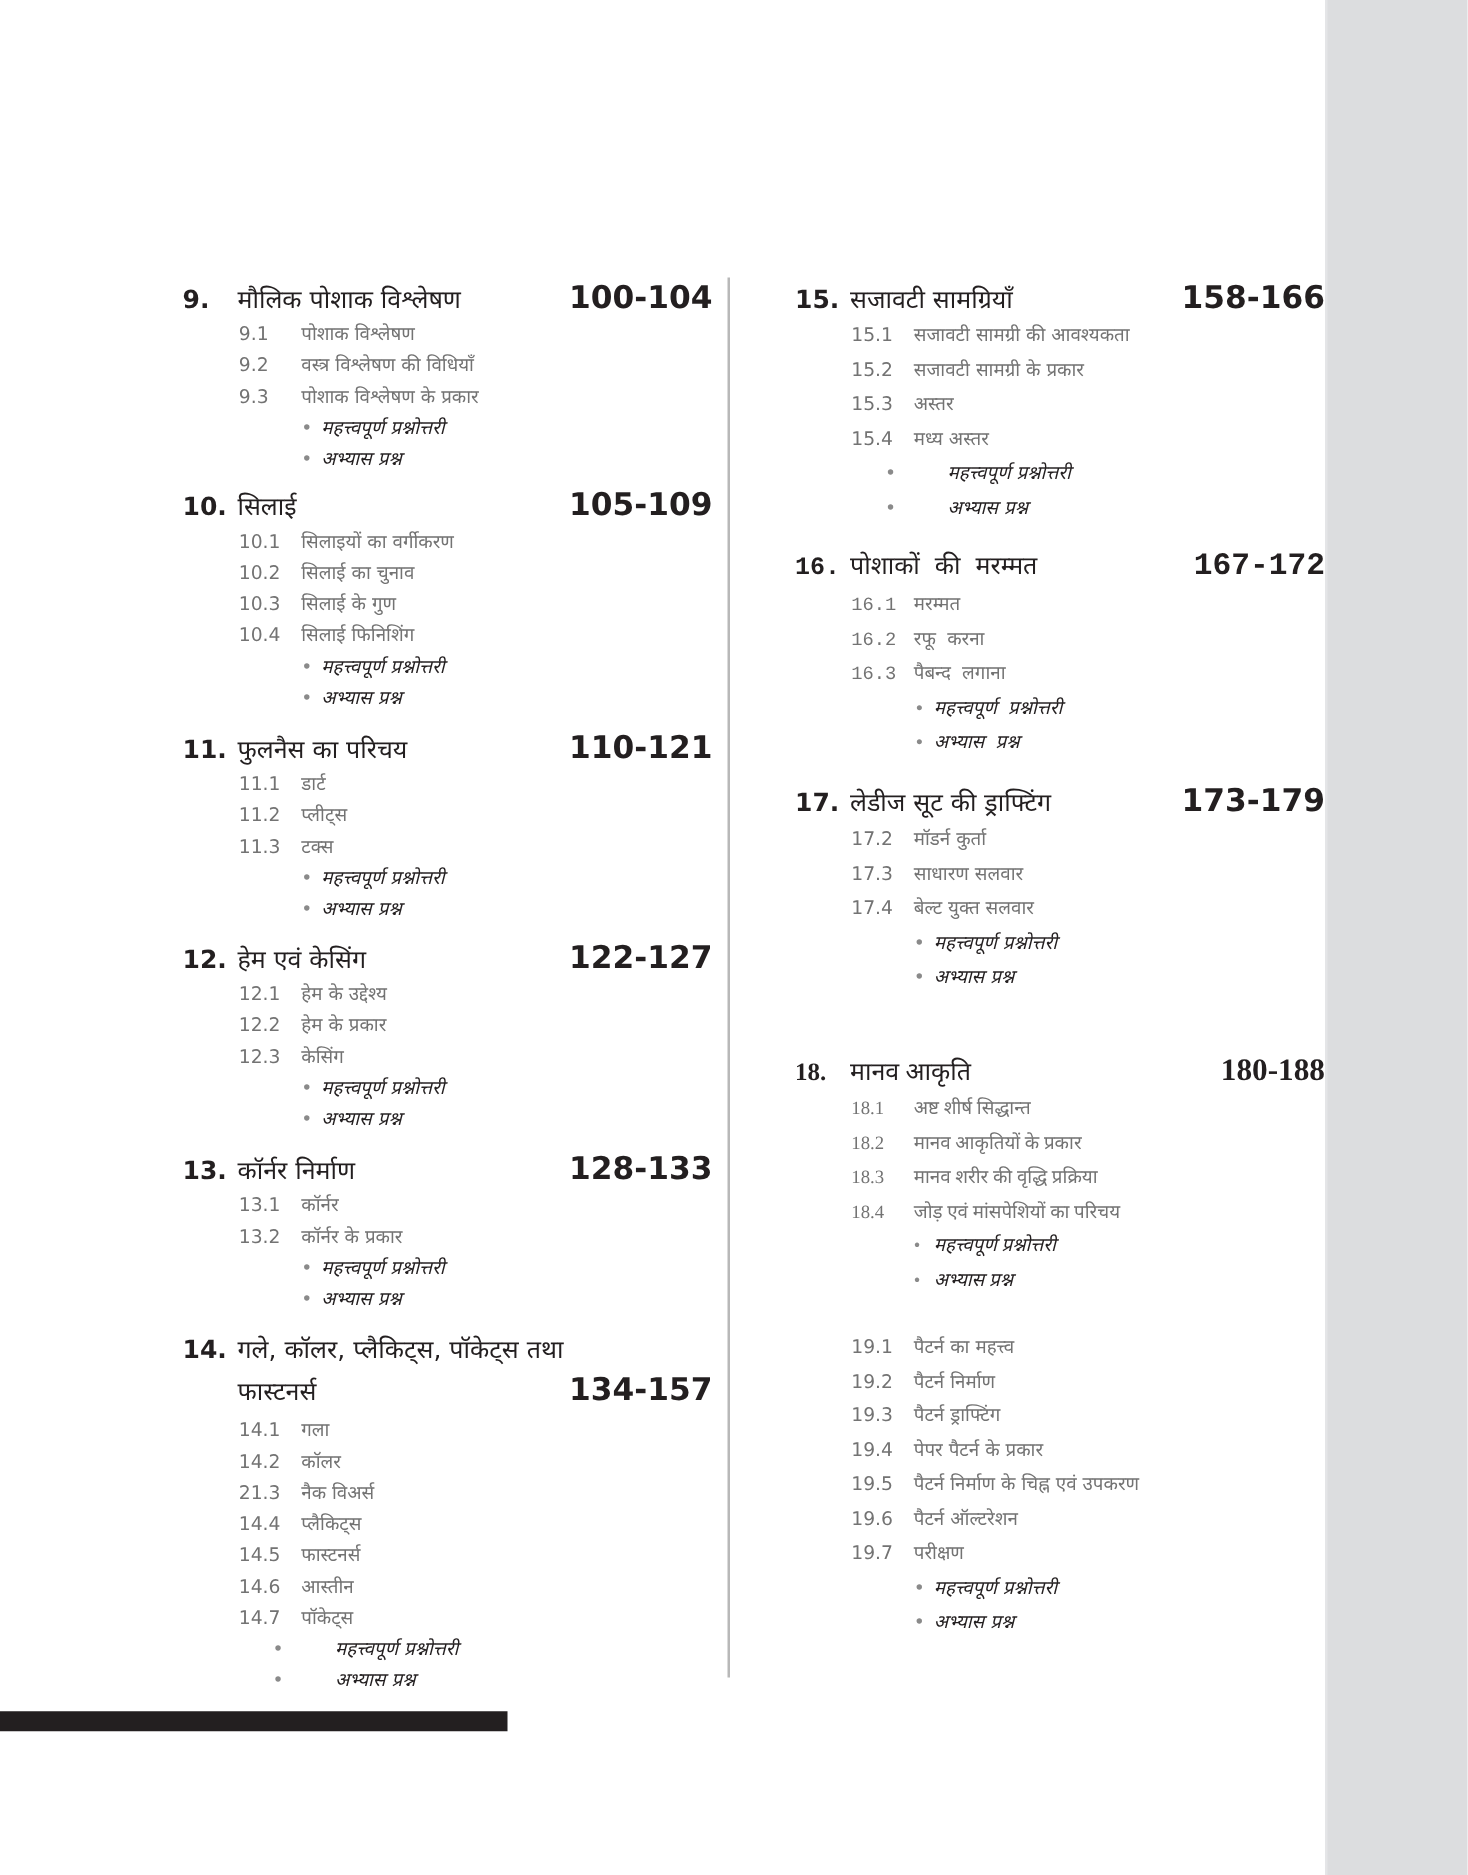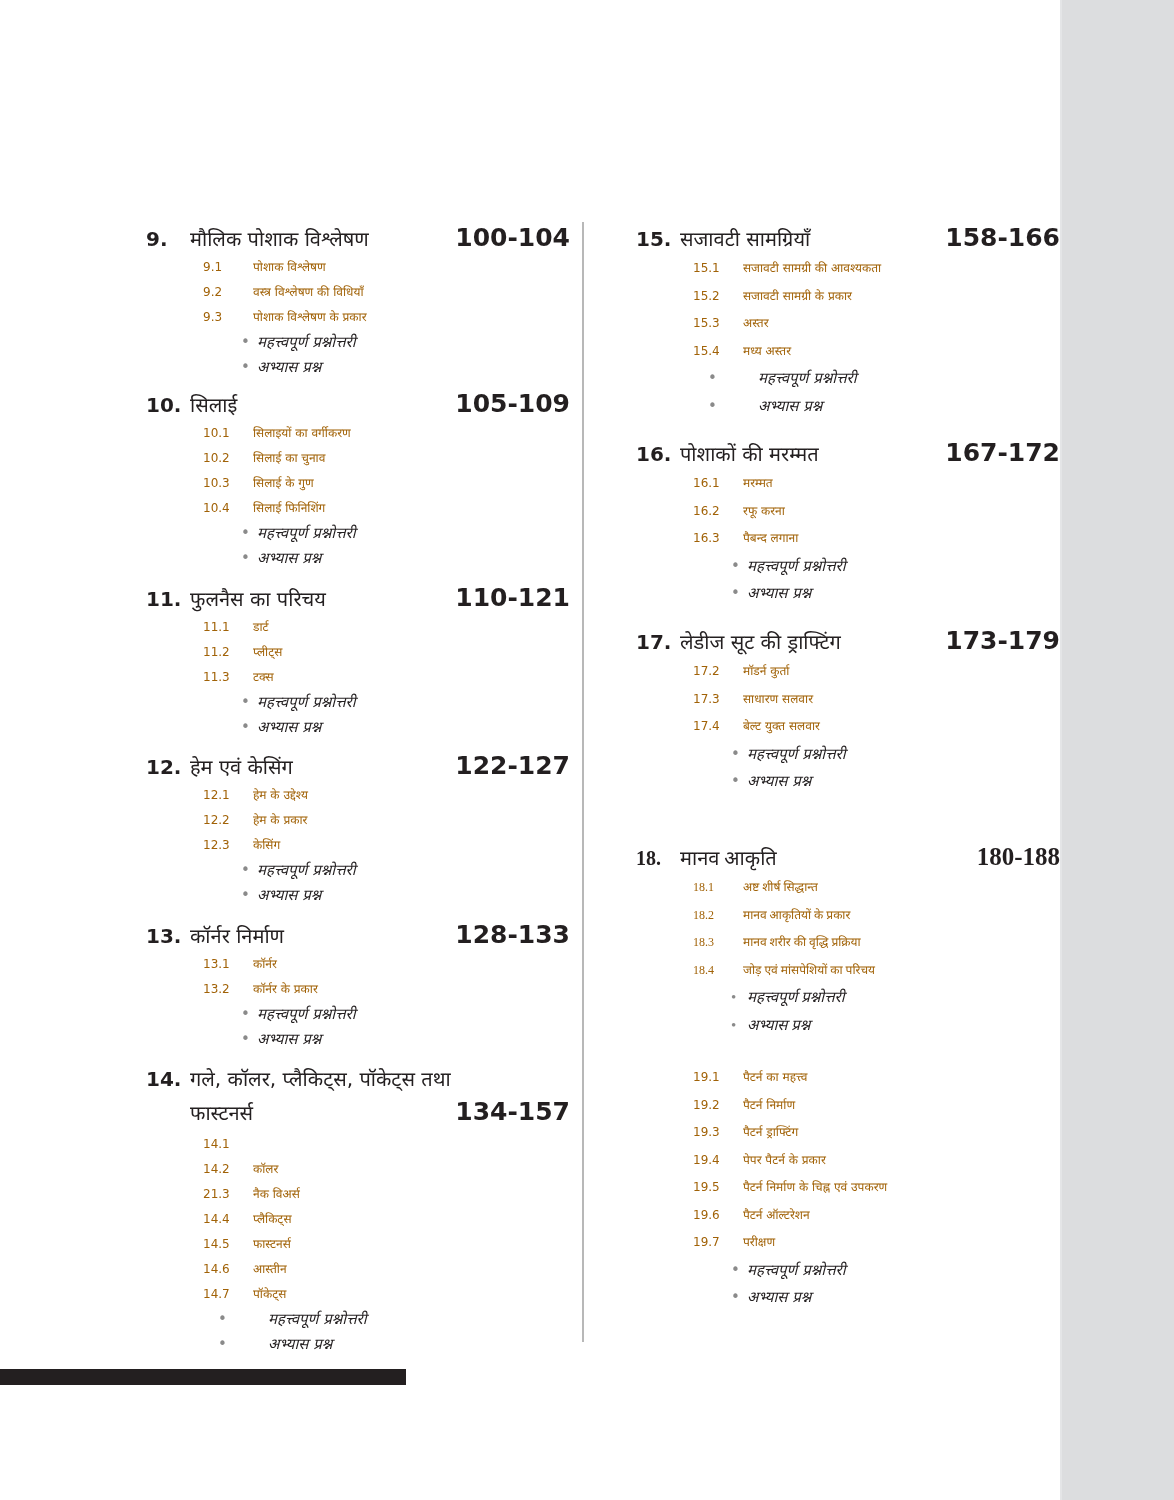--- a/index.html
+++ b/index.html
@@ -28,21 +28,21 @@
     .chapter-head {
       display: flex; align-items: baseline; font-size: 20px; line-height: 28px; font-weight: normal;
     }
     .ch-num { display: inline-block; width: 44px; font-weight: bold; text-align: left; }
     .ch-title { flex: 1; }
     .ch-pages { font-weight: bold; font-size: 25px; text-align: right; white-space: nowrap; }
     .ch-head-wrap .ch-title-line2 { display: flex; align-items: baseline; padding-left: 44px; font-size: 20px; line-height: 34px; margin-top: 2px;}
     .ch-head-wrap .ch-title-line2 .ch-title { flex: 1; }
 
     .topics { margin: 2px 0 0 45px; padding: 0; list-style: none; }
-    .topic { display: flex; font-size: 12px; line-height: 25px; color: #a16207; margin-left: 12px; }
+    .topic { display: flex; font-size: 15px; line-height: 25px; color: #737373; }
     .t-num { width: 50px; }
     .t-label { flex: 1; }
 
     .extras { list-style: none; margin: 0; padding: 0; }
     .extra { font-size: 15px; line-height: 25px; font-style: italic; color: #231f20; display: flex; }
     .extra .dot { color: #8a8a8a; font-style: normal; width: 16px; display: inline-block; }
     .extras.indent-a { margin-left: 95px; }
     .extras.indent-b { margin-left: 70px; }
     .extras.indent-b .dot { width: 50px; padding-left: 2px; }
 
@@ -223,20 +223,21 @@
       <span class="ch-num">14.</span>
       <span class="ch-title">गले, कॉलर, प्लैकिट्स, पॉकेट्स तथा</span>
     </div>
     <div class="ch-title-line2">
       <span class="ch-title">फास्टनर्स</span>
       <span class="ch-pages">134-157</span>
     </div>
     <ul class="topics">
       <li class="topic">
           <span class="t-num">14.1</span>
+          <span class="t-label">गला</span>
         </li>
       <li class="topic">
           <span class="t-num">14.2</span>
           <span class="t-label">कॉलर</span>
         </li>
       <li class="topic">
           <span class="t-num">21.3</span>
           <span class="t-label">नैक विअर्स</span>
         </li>
       <li class="topic">
@@ -300,21 +301,21 @@
           <span class="dot">•</span>
           <span>महत्त्वपूर्ण प्रश्नोत्तरी</span>
         </li>
       <li class="extra">
           <span class="dot">•</span>
           <span>अभ्यास प्रश्न</span>
         </li>
     </ul>
   </div>
 
-  <div class="chapter" style="height:188px;">
+  <div class="chapter" style="height:188px;font-family:Liberation Mono, monospace;">
     <div class="chapter-head">
       <span class="ch-num">16.</span>
       <span class="ch-title">पोशाकों की मरम्मत</span>
       <span class="ch-pages">167-172</span>
     </div>
     <ul class="topics">
       <li class="topic">
           <span class="t-num">16.1</span>
           <span class="t-label">मरम्मत</span>
         </li>

